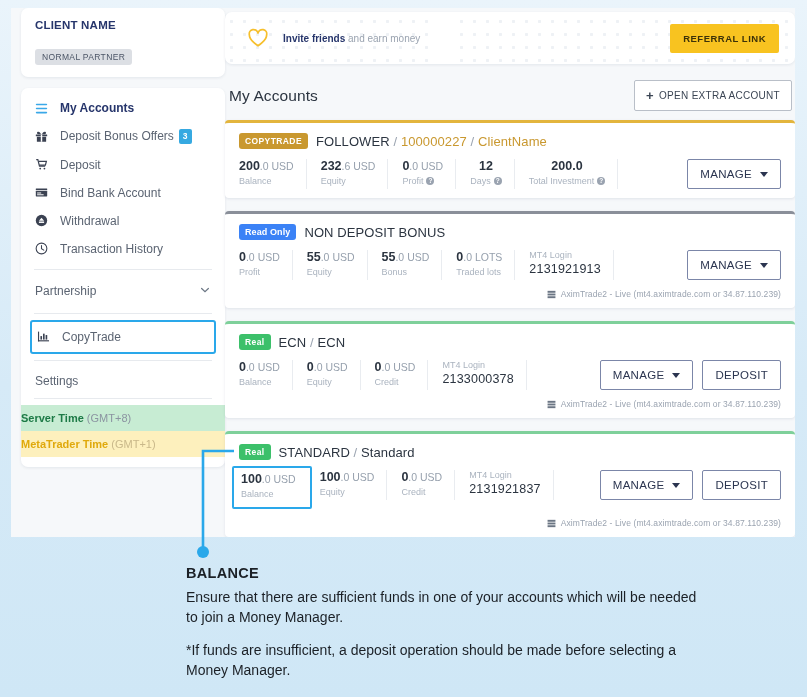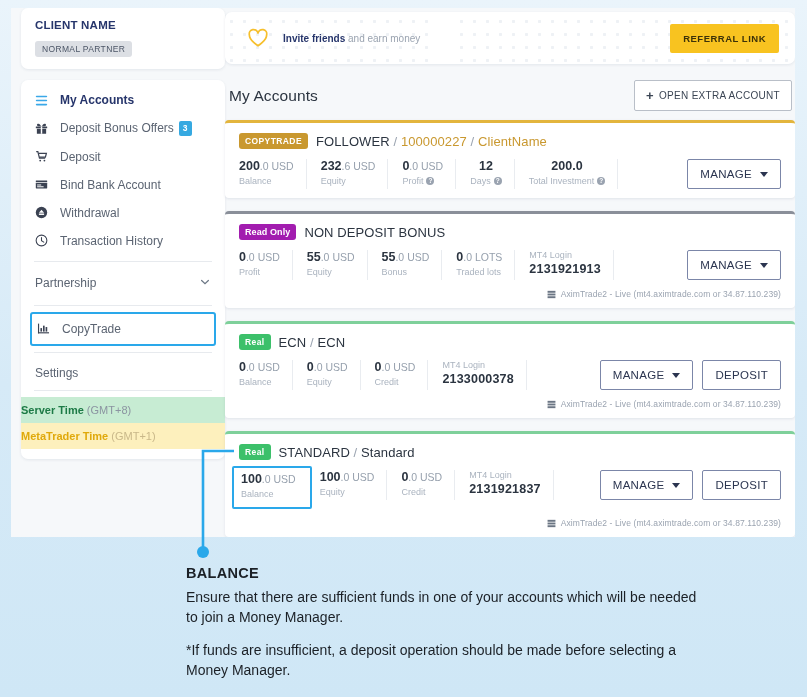--- a/index.html
+++ b/index.html
@@ -37,21 +37,21 @@
   }
   .client-card {
     padding: 11px 14px 12px 14px;
     margin-bottom: 11px;
   }
   .client-name {
     font-size: 11.5px;
     font-weight: bold;
     letter-spacing: .2px;
     color: #26356b;
-    margin-bottom: 7px;
+    margin-bottom: 15px;
   }
   .client-tag {
     display: inline-block;
     background: #dcdfe4;
     color: #4b5566;
     font-size: 8.5px;
     letter-spacing: .35px;
     padding: 3px 7px 3px 7px;
     border-radius: 3px;
   }
@@ -221,21 +221,21 @@
   .tag {
     font-size: 8.5px;
     font-weight: bold;
     letter-spacing: .4px;
     padding: 3px 6px;
     border-radius: 3px;
     color: #fff;
     margin-right: 8px;
   }
   .tag-copytrade { background: #c9982f; }
-  .tag-readonly { background: #a21caf; letter-spacing: .1px; font-size: 9px; text-align: right; }
+  .tag-readonly { background: #3b82f6; letter-spacing: .1px; font-size: 9px; text-align: right; }
   .tag-real { background: #3cc06a; }
   .acct-title {
     font-size: 13px;
     color: #2b3440;
     letter-spacing: .1px;
   }
   .acct-title .gold { color: #c9982f; }
   .acct-title .sep { color: #9aa3b0; }
 
   .metrics { display: flex; align-items: flex-start; }
@@ -261,21 +261,21 @@
     font-size: 9px;
     color: #aab3bf;
     margin-top: 3px;
     display: flex; align-items: center; gap: 3px;
     white-space: nowrap;
   }
   .metric.login .mlbl-top {
     font-size: 9px; color: #aab3bf; margin-bottom: 2px;
   }
   .metric.login .login-num {
-    font-size: 12.5px; font-weight: bold; color: #2b3440; letter-spacing: .2px;
+    font-size: 12.5px; font-weight: normal; color: #2b3440; letter-spacing: .2px;
   }
   .qmark {
     display: inline-block;
     width: 8px; height: 8px;
     border-radius: 50%;
     background: #9aa3b0;
     color: #fff;
     font-size: 6.5px;
     line-height: 8px;
     text-align: center;

